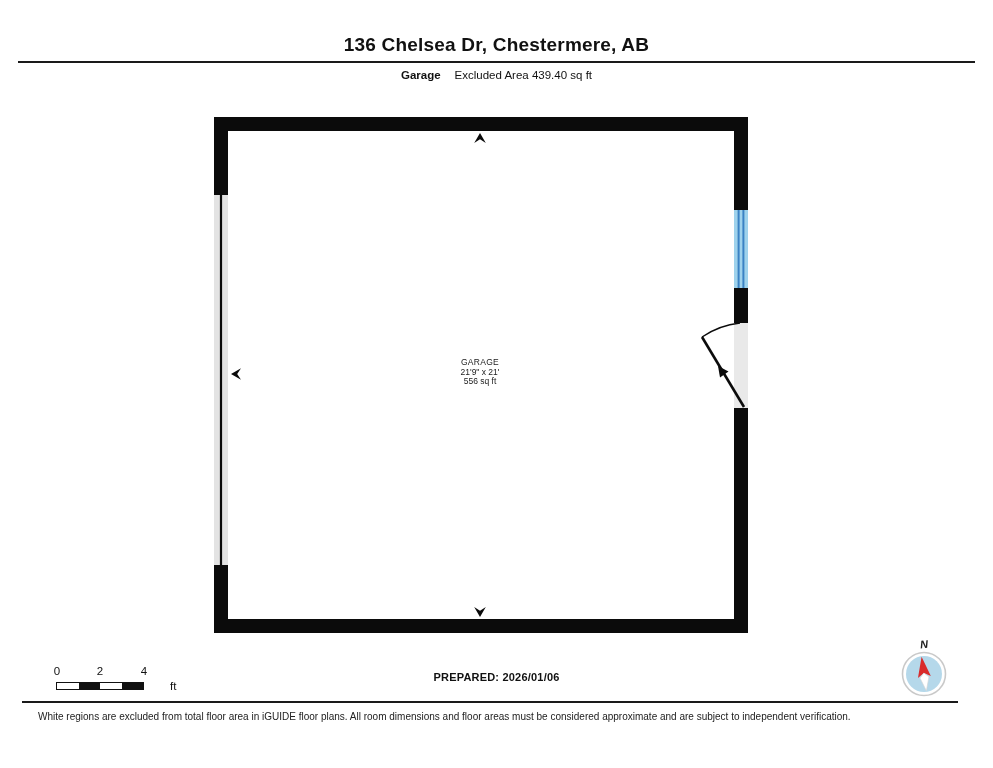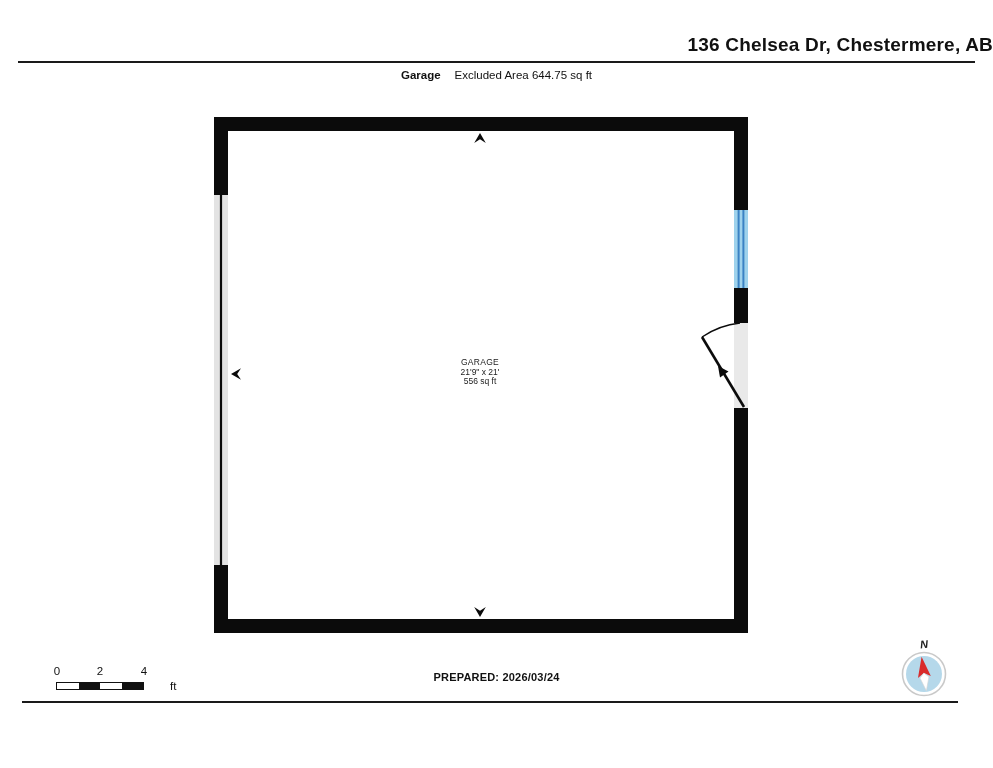--- a/index.html
+++ b/index.html
@@ -1,20 +1,20 @@
 <!DOCTYPE html>
 <html><head>
 <meta charset="utf-8">
 <style>
   * { margin:0; padding:0; box-sizing:border-box; }
   body { background:#fff; font-family:"Liberation Sans", sans-serif; }
   .page { position:relative; width:993px; height:768px; background:#ffffff; overflow:hidden; color:#111; }
 
   
-  .title { position:absolute; top:34px; left:0; width:100%; text-align:right;
+  .title { position:absolute; top:34px; left:0; width:100%; text-align:center;
            font-size:19px; font-weight:bold; letter-spacing:0.2px; color:#111; }
   .header-rule { position:absolute; top:61px; left:18px; width:957px; height:2px; background:#1a1a1a; }
   .subtitle { position:absolute; top:69px; left:0; width:100%; text-align:center; font-size:11.5px; color:#111; }
   .subtitle .floor { font-weight:bold; margin-right:14px; }
 
   
   .plan { position:absolute; left:214px; top:117px; width:534px; height:516px; }
   .room-label { position:absolute; left:366px; top:358px; width:228px; text-align:center;
                 font-size:8.5px; line-height:9.5px; color:#222; }
   .room-label .rname { letter-spacing:0.3px; }
@@ -42,21 +42,21 @@
   .disclaimer { position:absolute; top:711px; left:38px; width:930px; font-size:10px; color:#222; }
 </style>
 </head>
 <body>
 
 <div class="page">
 
   <div class="title">136 Chelsea Dr, Chestermere, AB</div>
   <div class="header-rule"></div>
   <div class="subtitle">
-    <span class="floor">Garage</span><span>Excluded Area 644.75 sq ft</span>
+    <span class="floor">Garage</span><span>Excluded Area 439.40 sq ft</span>
   </div>
 
   <div class="plan">
     <svg width="534" height="516" viewBox="0 0 534 516">
 
       <rect x="0" y="0" width="534" height="14" fill="#0b0b0b"></rect>
       <rect x="0" y="502" width="534" height="14" fill="#0b0b0b"></rect>
       <rect x="0" y="0" width="14" height="516" fill="#0b0b0b"></rect>
       <rect x="520" y="0" width="14" height="516" fill="#0b0b0b"></rect>
 
@@ -90,29 +90,30 @@
     <span class="tick tick4">4</span>
     <div class="bar">
       <span class="seg-w"></span>
         <span class="seg-b"></span>
         <span class="seg-w"></span>
         <span class="seg-b"></span>
     </div>
     <span class="unit">ft</span>
   </div>
 
-  <div class="prepared">PREPARED: 2026/03/24</div>
+  <div class="prepared">PREPARED: 2026/01/06</div>
 
   <div class="compass">
     <span class="n">N</span>
     <svg width="46" height="46" viewBox="0 0 46 46">
       <circle cx="23" cy="23" r="21.5" fill="#ffffff" stroke="#c9c9c9" stroke-width="1.6"></circle>
       <circle cx="23" cy="23" r="18" fill="#b5d8ea"></circle>
       <g transform="rotate(-8 23 23)">
         <path d="M 23 5.5 L 29.5 26 L 23 22 L 16.5 26 Z" fill="#d92b2b"></path>
         <path d="M 23 22 L 27.5 26.5 L 23 40 L 18.5 26.5 Z" fill="#ffffff" stroke="#d5d5d5" stroke-width="0.6"></path>
       </g>
     </svg>
   </div>
 
   <div class="footer-rule"></div>
+  <div class="disclaimer">White regions are excluded from total floor area in iGUIDE floor plans. All room dimensions and floor areas must be considered approximate and are subject to independent verification.</div>
 
 </div>
 
 </body></html>

